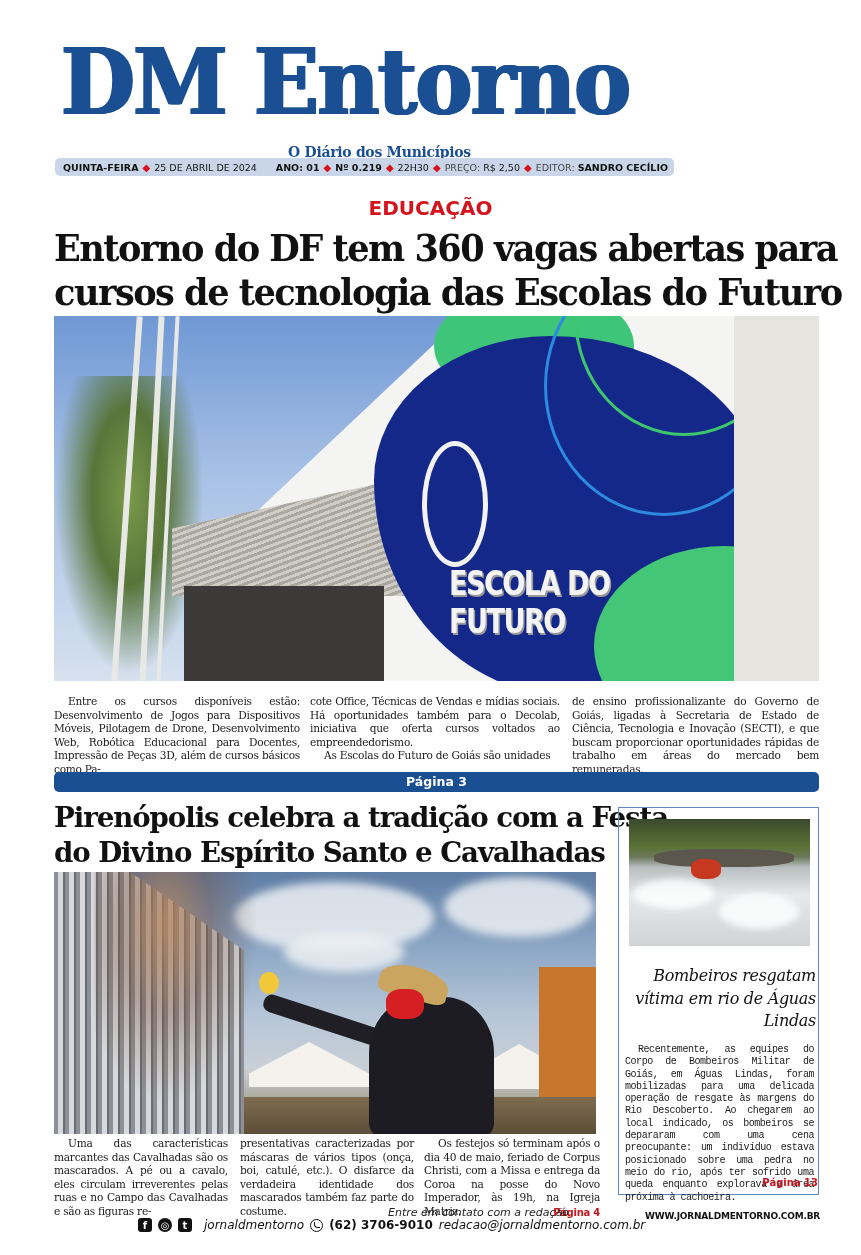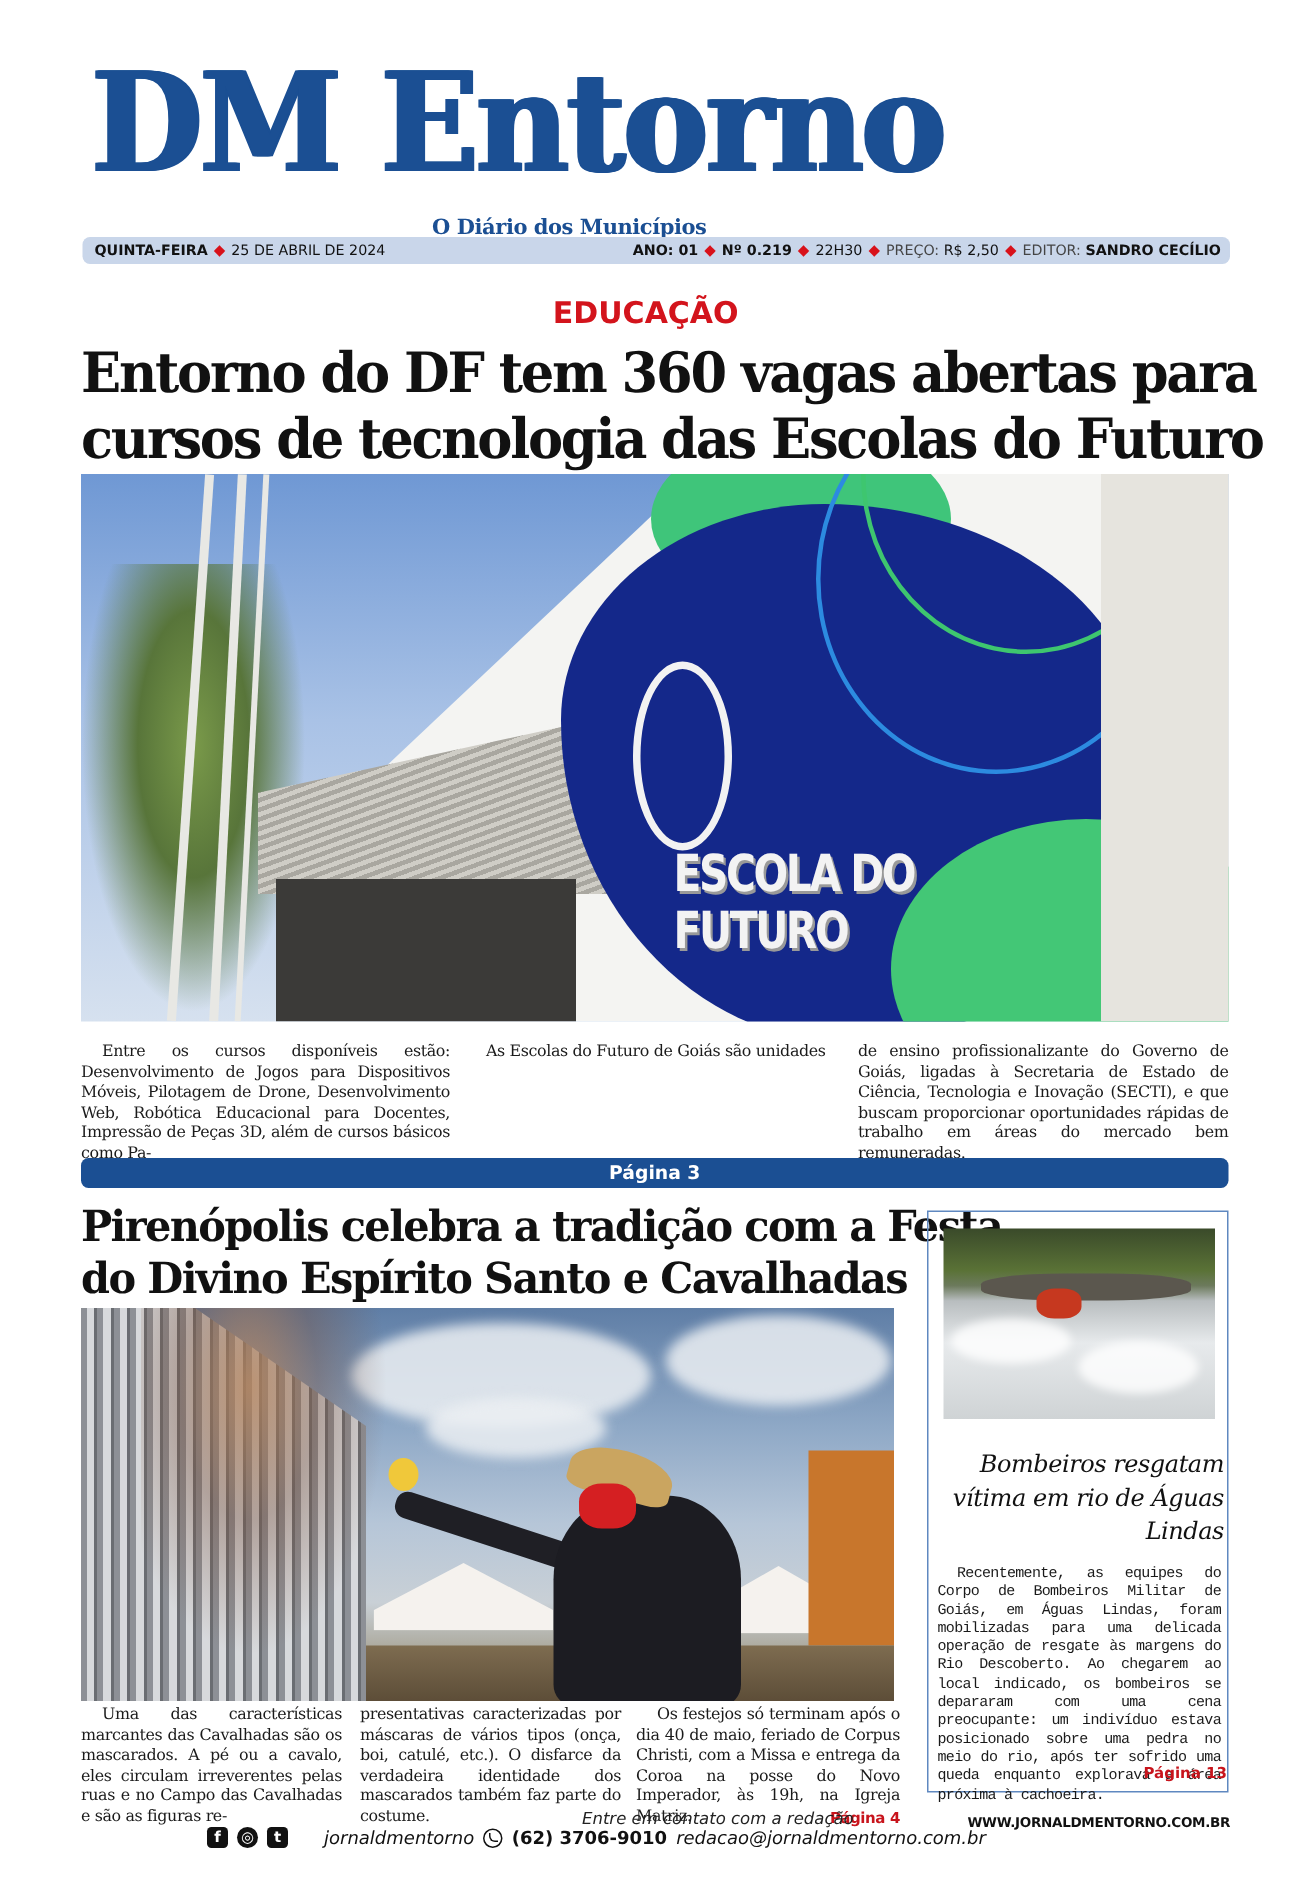--- a/index.html
+++ b/index.html
@@ -6,21 +6,21 @@
   html, body { width: 861px; height: 1255px; background: #ffffff; overflow: hidden; }
   body { position: relative; font-family: "DejaVu Serif", serif; color: #1a1a1a; }
 
   .masthead { position: absolute; left: 0; top: 38px; width: 689px; text-align: center; }
   .logo { font-family: "DejaVu Serif", serif; font-weight: 900; font-size: 92px; line-height: 88px;
           color: #1b4f93; letter-spacing: -2px; transform: scaleX(0.93); display: inline-block;
           transform-origin: center; text-shadow: 1px 0 0 #1b4f93, 2px 0 0 #1b4f93, -1px 0 0 #1b4f93; }
   .tagline { font-family: "DejaVu Serif", serif; font-weight: bold; font-size: 14px; color: #1b4f93;
              margin-top: 18px; letter-spacing: -0.3px; padding-left: 70px; }
 
-  .infobar { position: absolute; left: 55px; top: 158px; width: 765px; height: 18px; background: #c9d6ea;
+  .infobar { position: absolute; left: 55px; top: 158px; width: 619px; height: 18px; background: #c9d6ea;
              border-radius: 5px; font-family: "DejaVu Sans", sans-serif; font-size: 9.5px; display: flex;
              align-items: center; justify-content: space-between; padding: 0 6px 0 8px; color: #111; }
   .infobar .b { font-weight: bold; }
   .infobar .light { color: #444; }
   .dia { color: #d8111a; font-size: 10px; margin: 0 4px; }
 
   .kicker { position: absolute; left: 0; top: 196px; width: 861px; text-align: center;
             font-family: "DejaVu Sans", sans-serif; font-weight: bold; font-size: 20px; color: #d3141c; }
   .headline1 { position: absolute; left: 54px; top: 226px; width: 770px; font-family: "DejaVu Serif", serif;
                font-weight: bold; font-size: 37px; line-height: 44px; color: #111; letter-spacing: -1.6px;
@@ -155,20 +155,21 @@
   <div class="p1-text">
     <div>ESCOLA DO</div>
     <div>FUTURO</div>
   </div>
 </div>
 
 <div class="cols" style="left:54px; top:695px; width:246px;">
   <p>Entre os cursos disponíveis estão: Desenvolvimento de Jogos para Dispositivos Móveis, Pilotagem de Drone, Desenvolvimento Web, Robótica Educacional para Docentes, Impressão de Peças 3D, além de cursos básicos como Pa-</p>
 </div>
 <div class="cols" style="left:310px; top:695px; width:250px;">
+  <p class="noind">cote Office, Técnicas de Vendas e mídias sociais. Há oportunidades também para o Decolab, iniciativa que oferta cursos voltados ao empreendedorismo.</p>
   <p>As Escolas do Futuro de Goiás são unidades</p>
 </div>
 <div class="cols" style="left:572px; top:695px; width:247px;">
   <p class="noind">de ensino profissionalizante do Governo de Goiás, ligadas à Secretaria de Estado de Ciência, Tecnologia e Inovação (SECTI), e que buscam proporcionar oportunidades rápidas de trabalho em áreas do mercado bem remuneradas.</p>
 </div>
 
 <div class="pagebar">Página 3</div>
 
 <div class="headline2">
   <div>Pirenópolis celebra a tradição com a Festa</div>
@@ -215,18 +216,18 @@
     <p>Recentemente, as equipes do Corpo de Bombeiros Militar de Goiás, em Águas Lindas, foram mobilizadas para uma delicada operação de resgate às margens do Rio Descoberto. Ao chegarem ao local indicado, os bombeiros se depararam com uma cena preocupante: um indivíduo estava posicionado sobre uma pedra no meio do rio, após ter sofrido uma queda enquanto explorava a área próxima à cachoeira.</p>
   </div>
   <div class="side-page">Página 13</div>
 </div>
 
 <div class="footer-contact-label">Entre em contato com a redação</div>
 <div class="footer-row">
   <span class="social">f</span>
   <span class="social round">◎</span>
   <span class="social">t</span>
-  <span class="ital" style="margin-left:18px;">jornaldmentorno</span>
+  <span class="ital" style="margin-left:6px;">jornaldmentorno</span>
   <span class="wa"></span>
   <span class="bold">(62) 3706-9010</span>
   <span class="ital">redacao@jornaldmentorno.com.br</span>
 </div>
 <div class="footer-url">WWW.JORNALDMENTORNO.COM.BR</div>
 
 </body></html>

